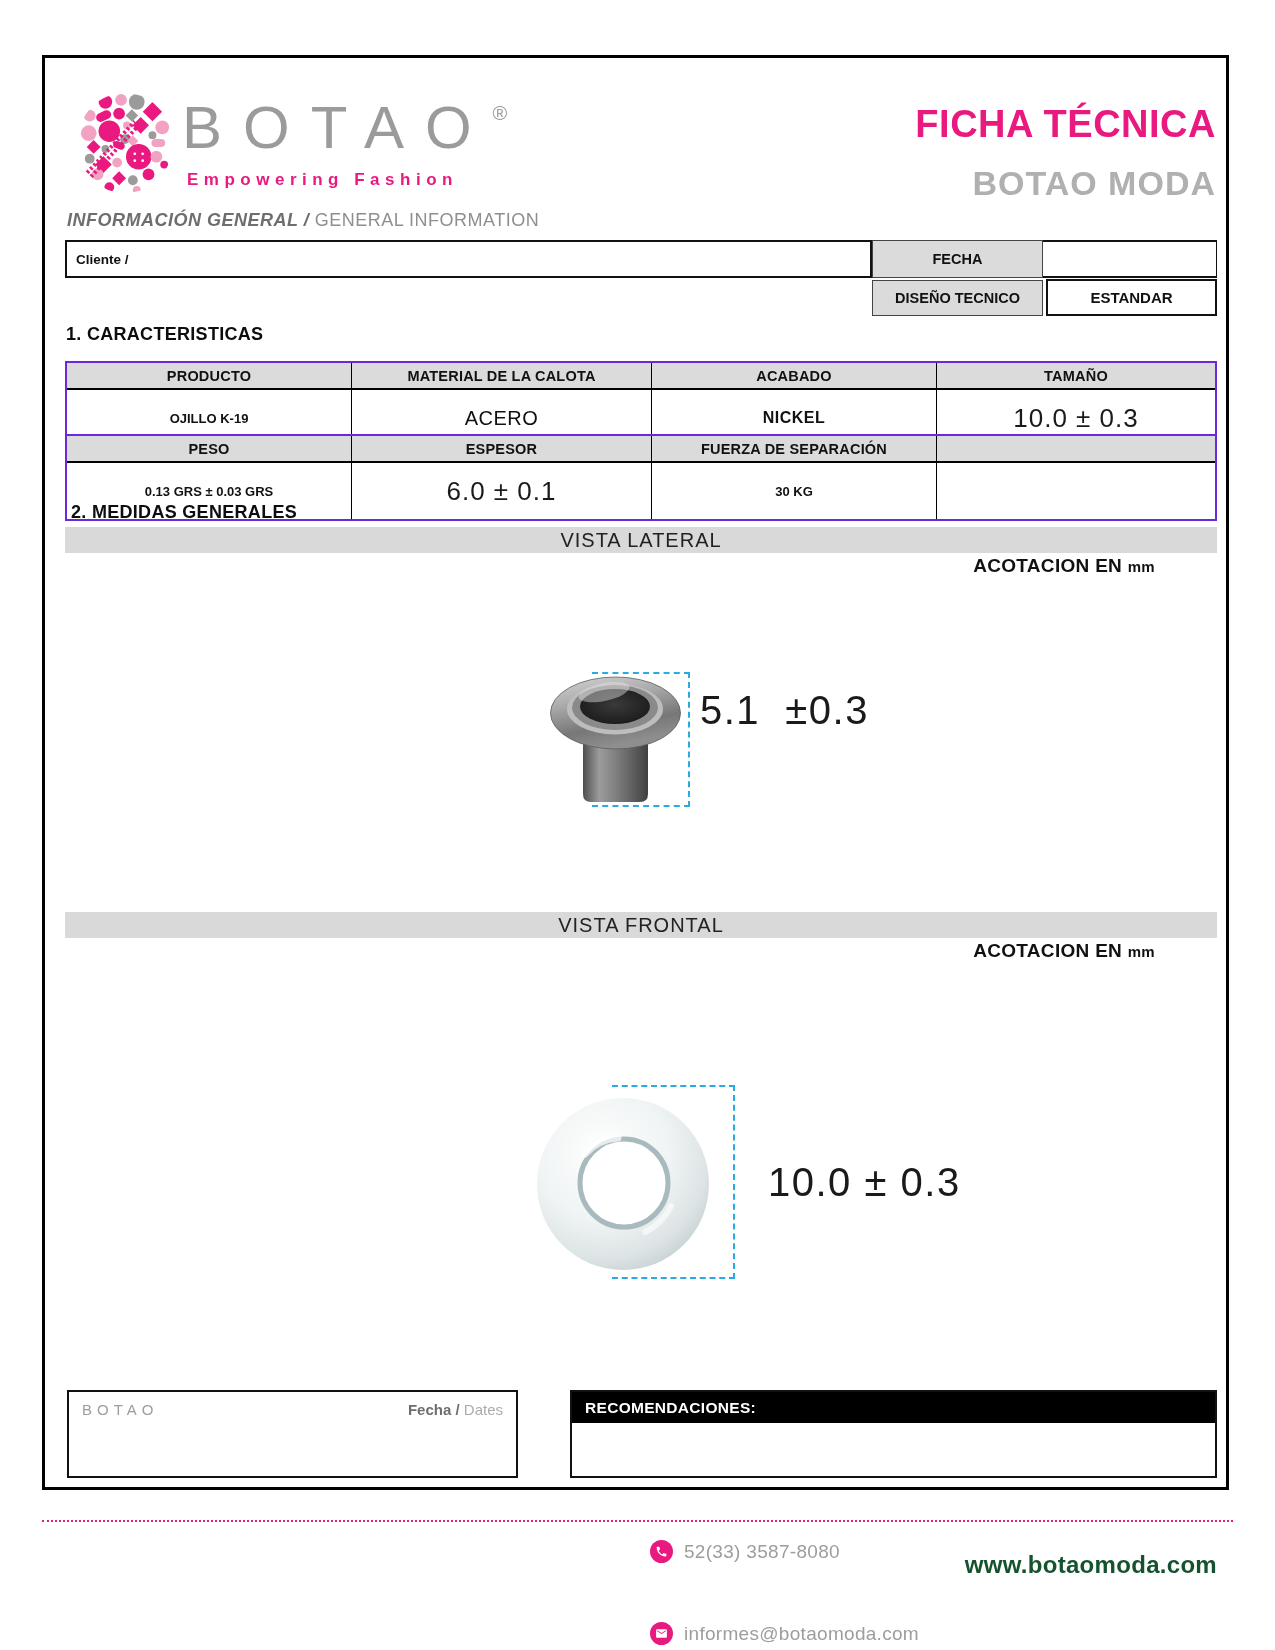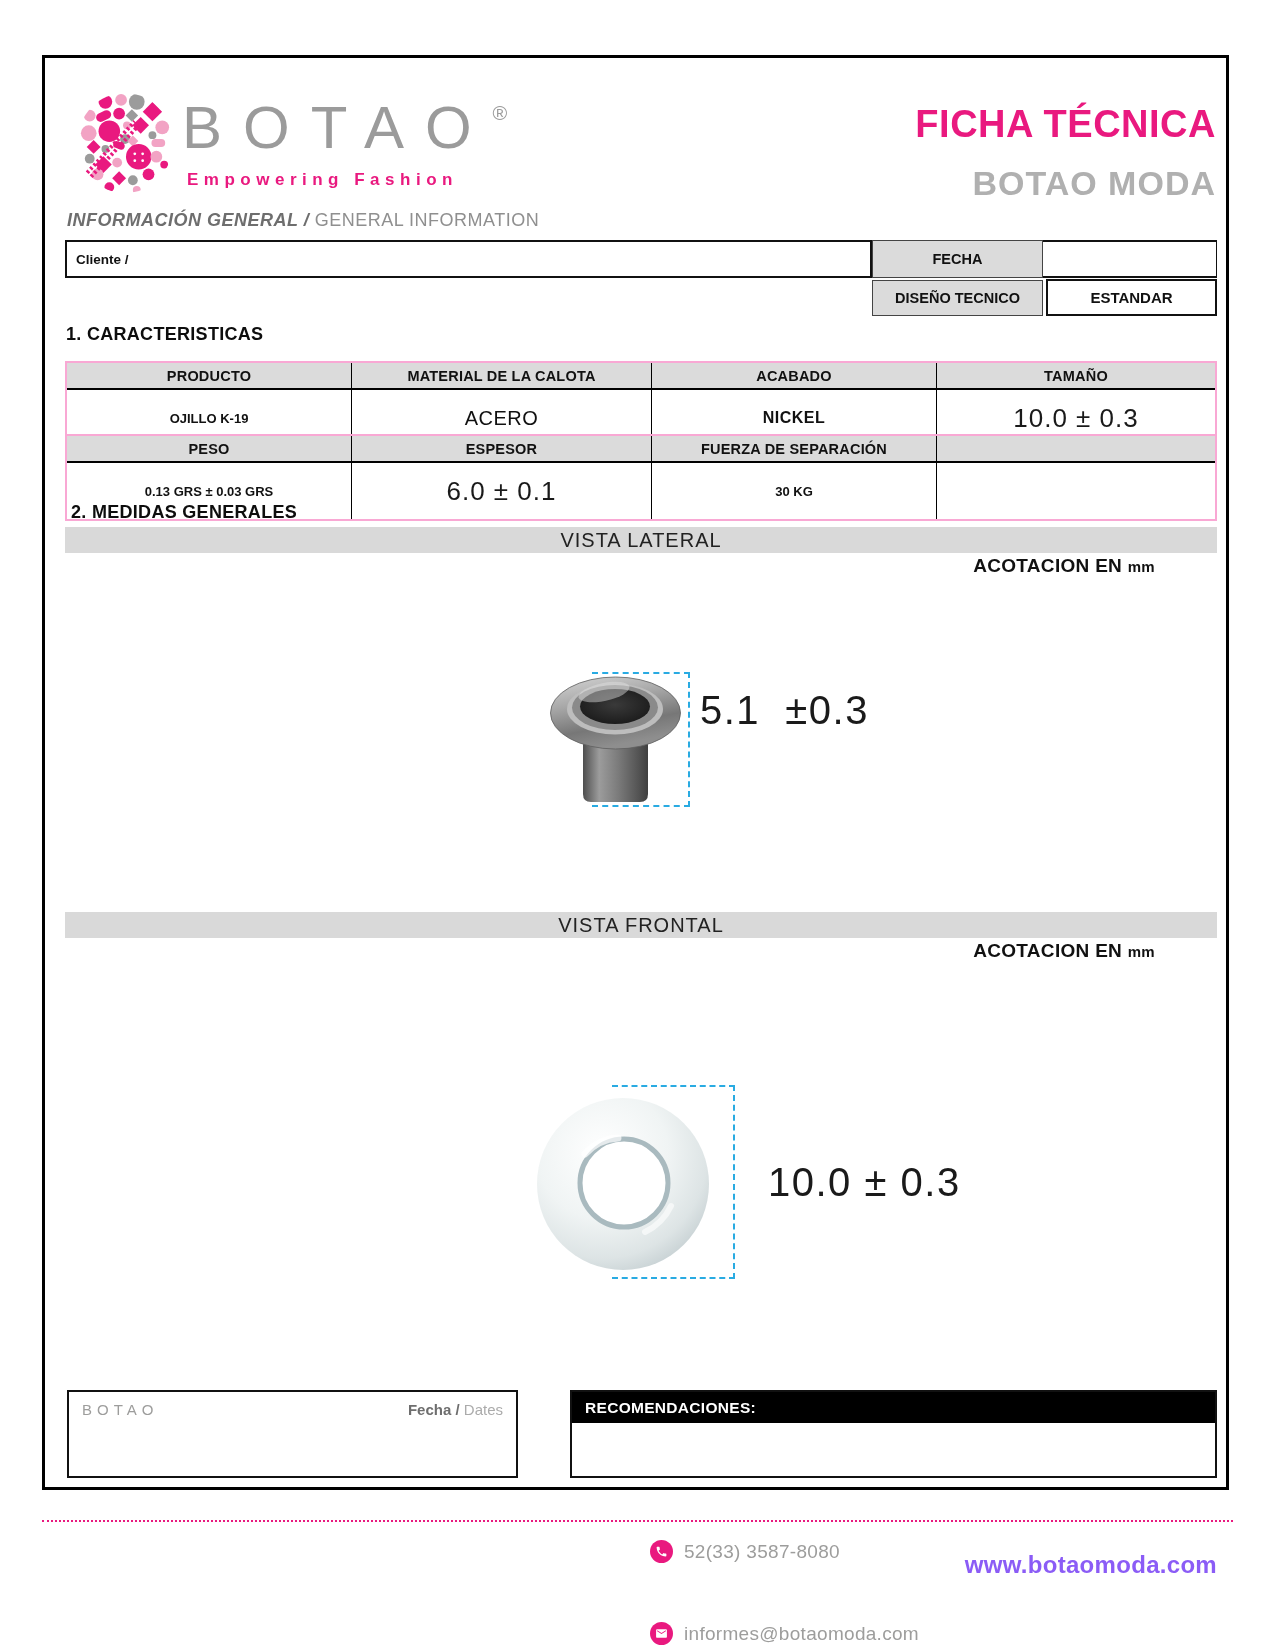--- a/index.html
+++ b/index.html
@@ -28,21 +28,21 @@
   .fecha-label{left:872px;top:240px;width:171px;height:38px;background:#DBDBDB;border:1px solid #444;font-size:14.5px;}
   .fecha-value{left:1043px;top:240px;width:174px;height:38px;background:#fff;border-top:2.5px solid #111;
                border-bottom:2.5px solid #111;border-right:1.5px solid #111;}
   .diseno-label{left:872px;top:280px;width:171px;height:36px;background:#DBDBDB;border:1px solid #444;font-size:14.5px;}
   .estandar{left:1046px;top:279px;width:171px;height:37px;border:2.5px solid #111;font-size:15px;background:#fff;}
 
   .sec-heading{font-size:18px;font-weight:700;color:#0d0d0d;letter-spacing:.3px;}
   .h-carac{left:66px;top:324px;}
   .h-medidas{left:71px;top:502px;}
 
-  .tbl{border:2px solid #f9a8d4;box-sizing:border-box;background:#fff;}
+  .tbl{border:2px solid #6d28d9;box-sizing:border-box;background:#fff;}
   .tbl .tr{display:flex;}
   .tbl .td{box-sizing:border-box;border-right:1.5px solid #000;display:flex;align-items:center;justify-content:center;
            text-align:center;}
   .tbl .td:last-child{border-right:none;}
   .tbl .hdr{background:#DBDBDB;border-bottom:2px solid #000;}
   .tbl .hdr .td{font-weight:700;font-size:14.5px;letter-spacing:.2px;}
   .c1{flex:0 0 285px;} .c2{flex:0 0 300px;} .c3{flex:0 0 285px;} .c4{flex:1;}
   .tbl1{left:65px;top:361px;width:1152px;}
   .tbl2{left:65px;top:434px;width:1152px;}
   .hrow{height:25px;} .vrow{height:56px;}
@@ -78,21 +78,21 @@
   .recom-bar{height:31px;background:#000;display:flex;align-items:center;padding-left:13px;}
   .recom-bar span{color:#fff;font-weight:700;font-size:15.5px;letter-spacing:.3px;}
 
   .footer-dotted{left:42px;top:1520px;width:1191px;border-top:2.5px dotted #E9197F;}
   .address{left:55px;top:1533px;font-size:19.5px;color:#9D9D9C;line-height:26px;}
   .contact-row{display:flex;align-items:center;gap:11px;}
   .row-phone{left:650px;top:1540px;} .row-email{left:650px;top:1577px;margin-top:45px;}
   .picon{width:23px;height:23px;border-radius:50%;background:#E9197F;display:flex;align-items:center;justify-content:center;flex:0 0 23px;}
   .picon svg{width:13px;height:13px;display:block;}
   .contact-row .txt{font-size:19px;color:#9D9D9C;letter-spacing:.3px;}
-  .website{right:58px;top:1551px;font-size:24px;font-weight:700;color:#8b5cf6;letter-spacing:.3px;}
+  .website{right:58px;top:1551px;font-size:24px;font-weight:700;color:#14532d;letter-spacing:.3px;}
 </style>
 </head>
 <body>
 
 <div id="canvas">
 
   <div class="abs page-frame"></div>
 
   <svg class="abs" style="left:76px;top:90px;" width="98" height="106" viewBox="0 0 100 104">
     <defs>

